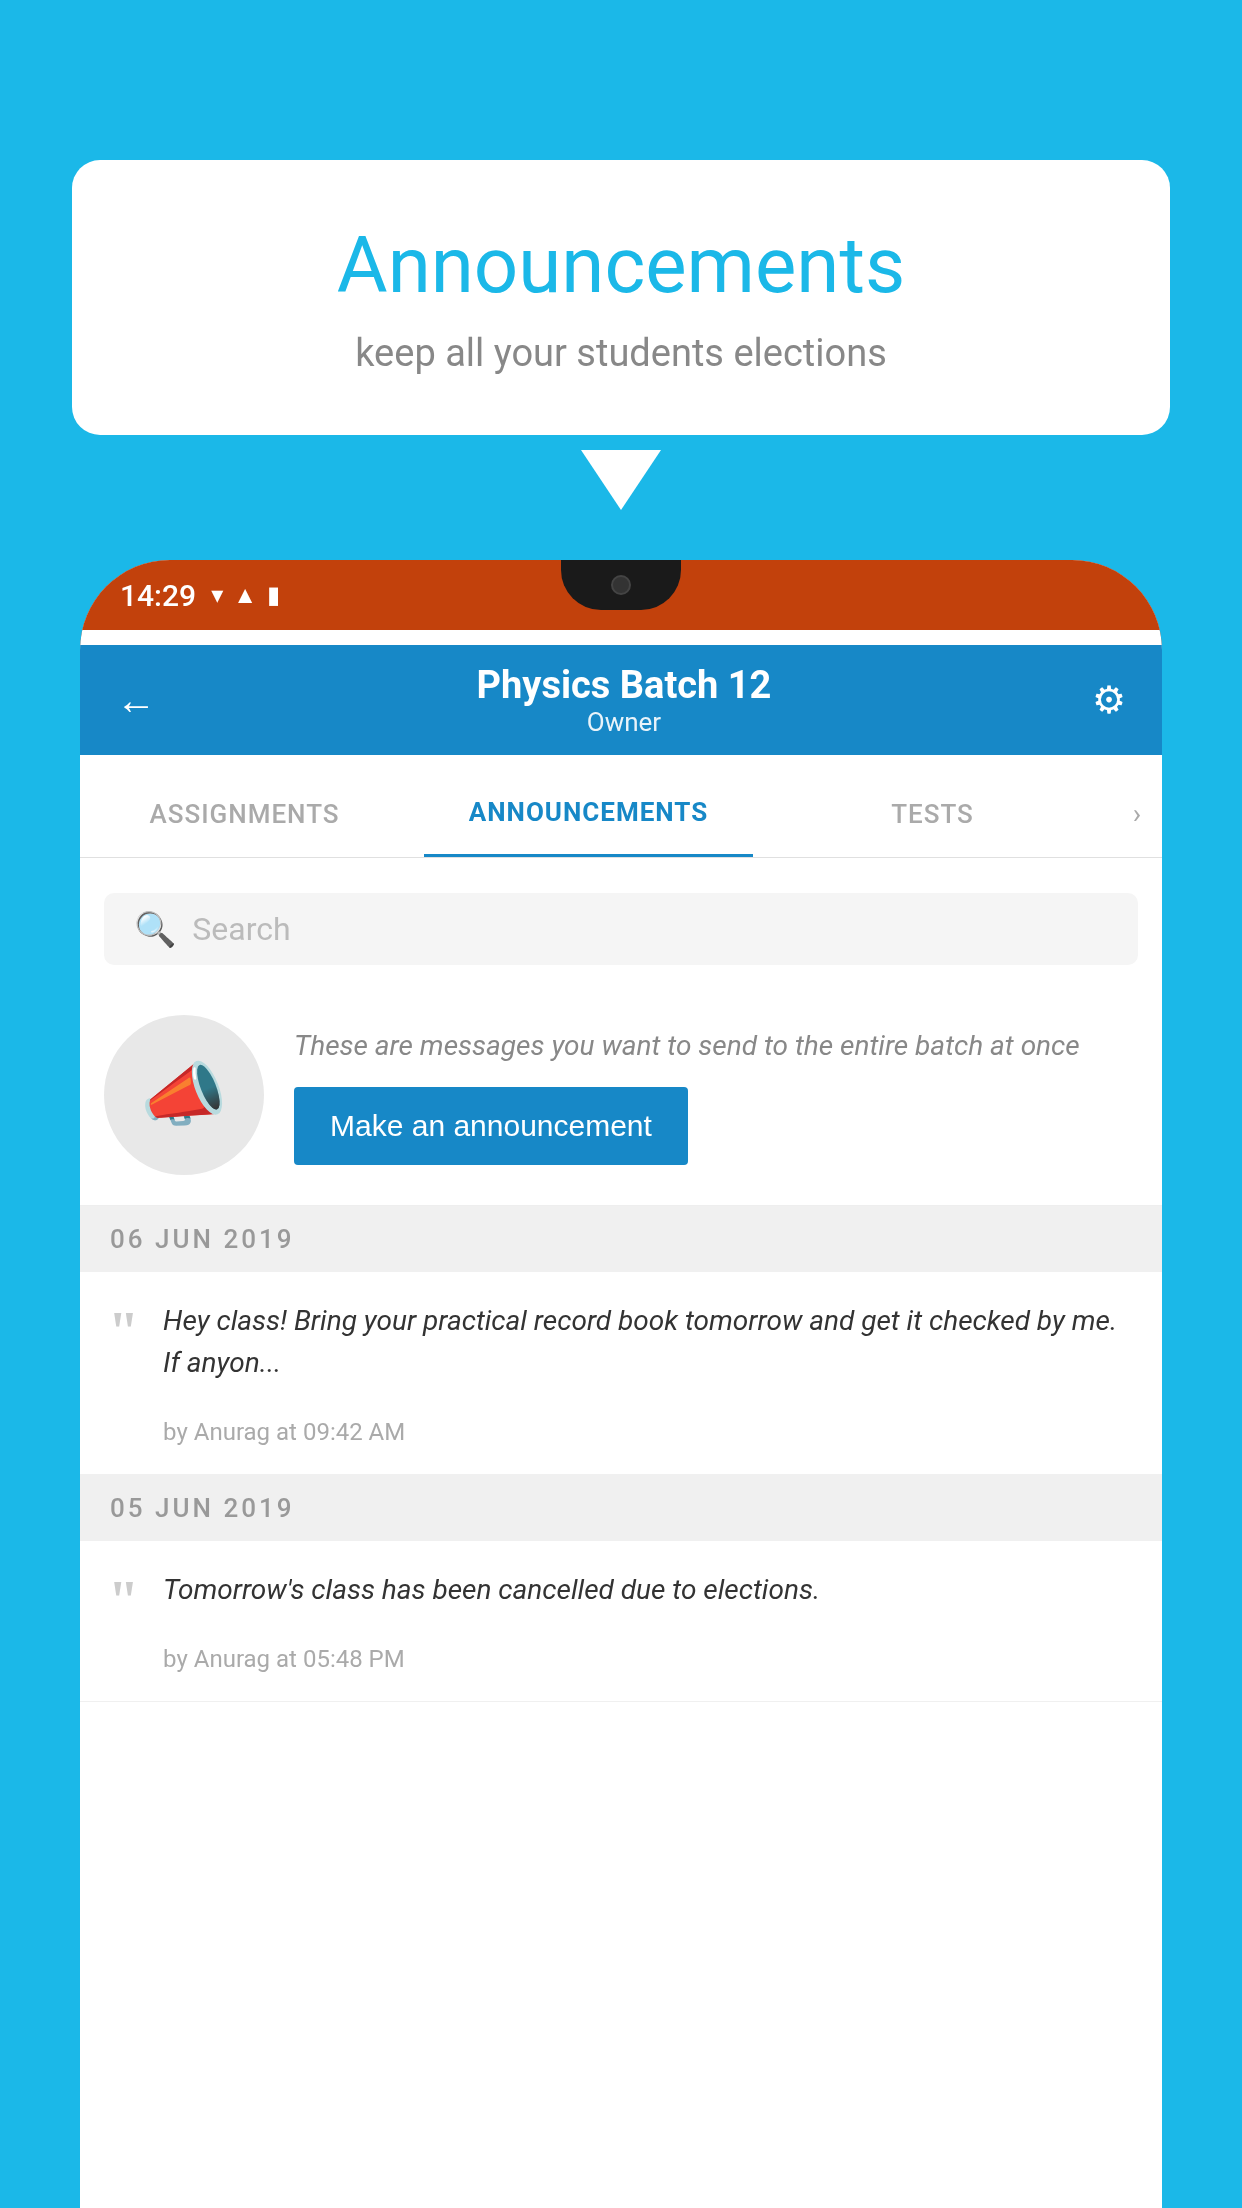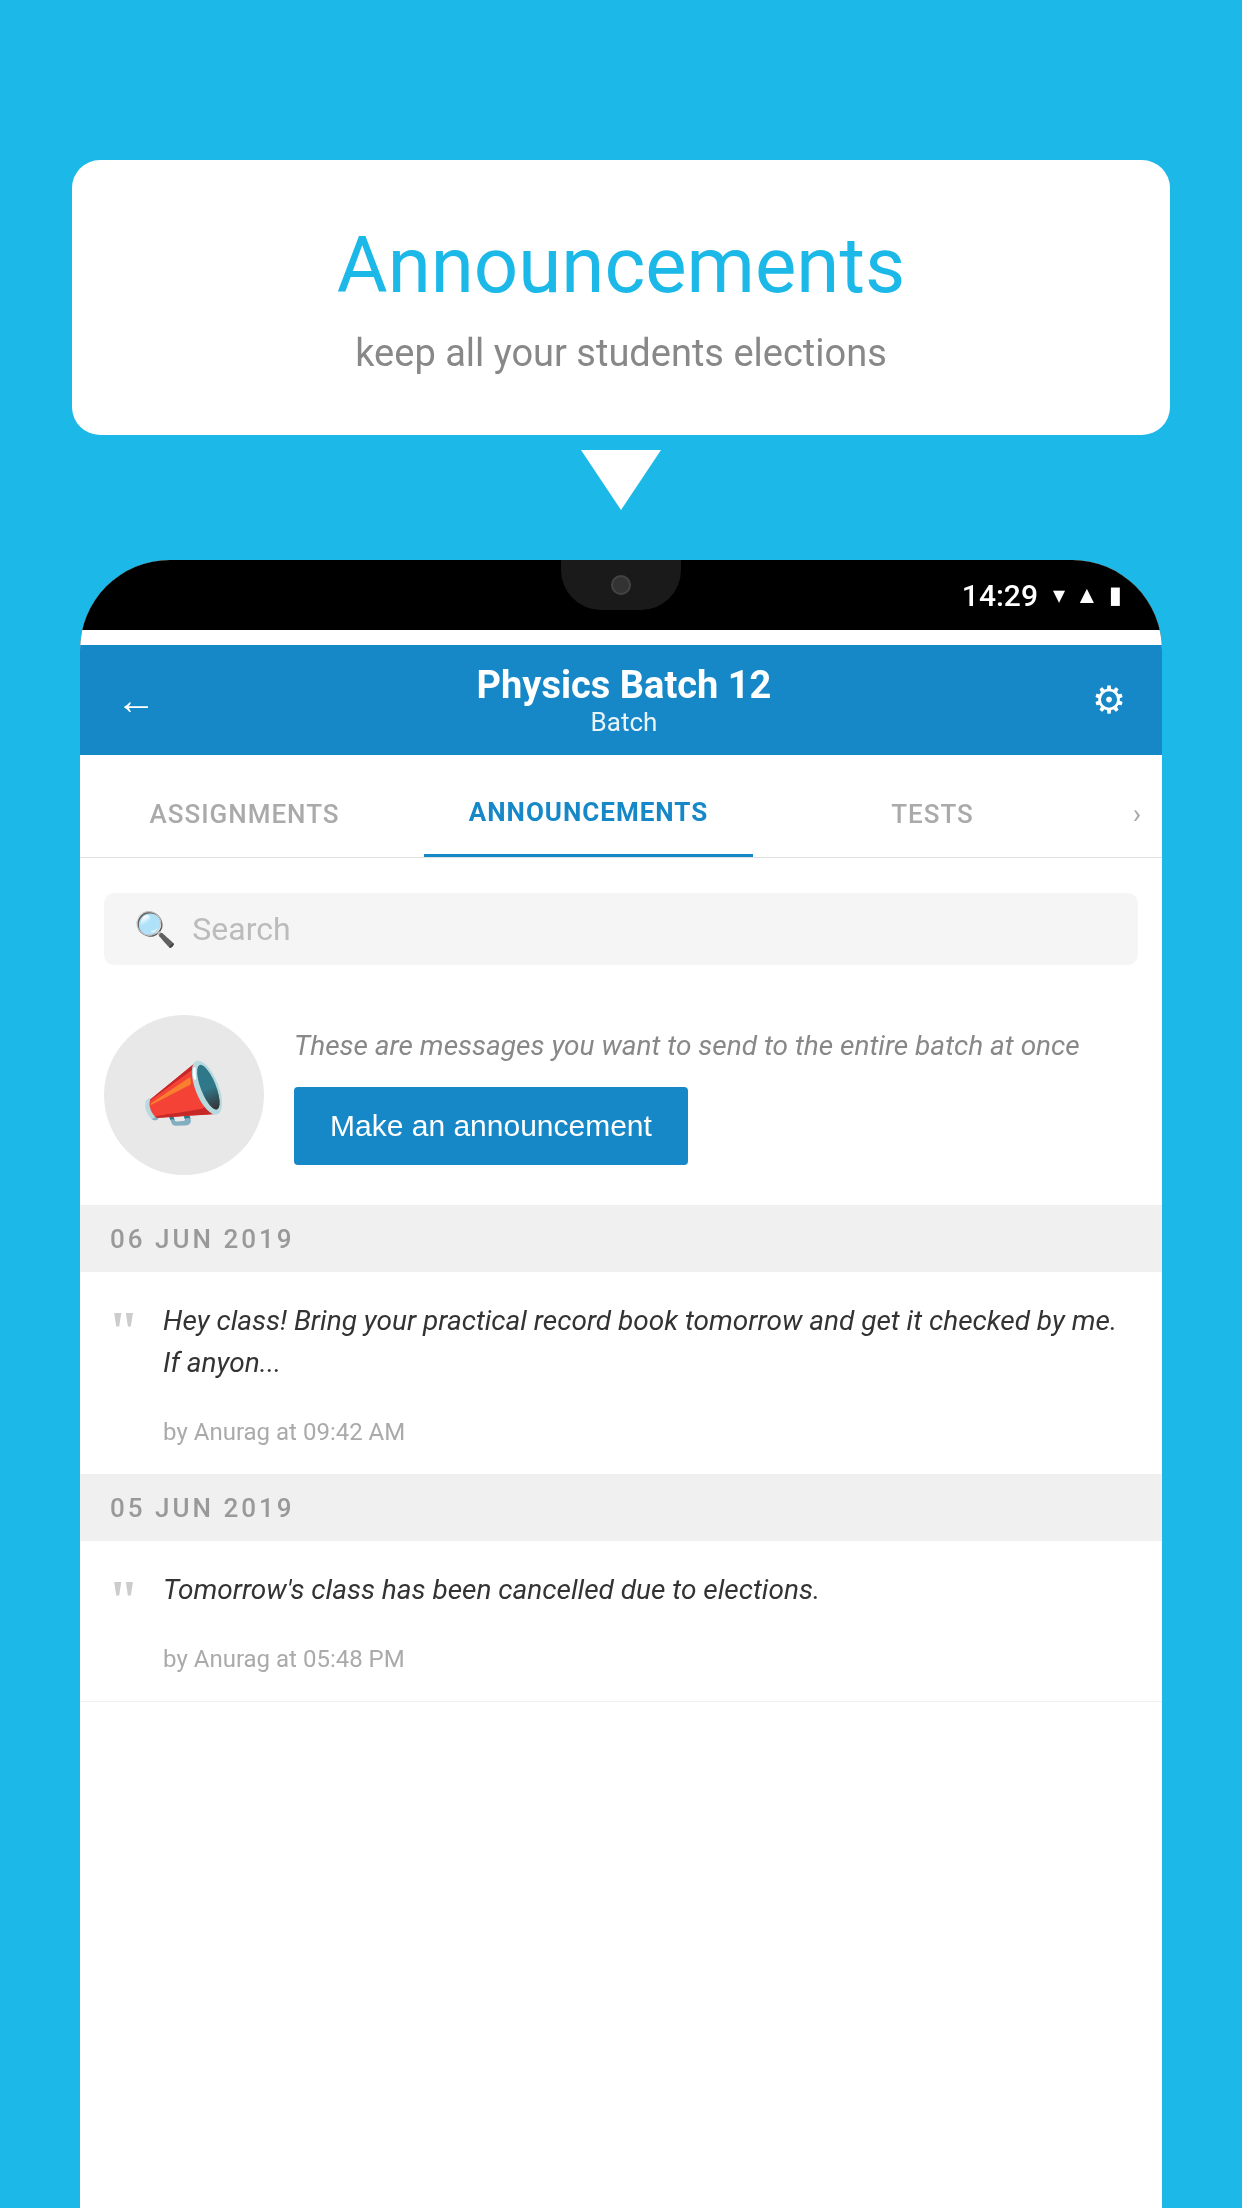--- a/index.html
+++ b/index.html
@@ -56,25 +56,25 @@
       right: 80px;
       bottom: 0px;
       background: #1a1a1a;
       border-radius: 90px 90px 0 0;
       padding: 0;
       overflow: hidden;
     }
 
     
     .phone-status-bar {
-      background: #000000;
+      background: #c2410c;
       height: 70px;
       display: flex;
       align-items: center;
-      justify-content: flex-end;
+      justify-content: flex-start;
       padding: 15px 40px;
       position: relative;
     }
     .phone-time {
       color: white;
       font-size: 30px;
       font-weight: 500;
     }
     .phone-notch {
       position: absolute;
@@ -319,21 +319,21 @@
         <span class="status-icon">▾</span>
         <span class="status-icon">▲</span>
         <span class="status-icon">▮</span>
       </div>
     </div>
 
     <div class="app-header">
       <span class="header-back">←</span>
       <div class="header-center">
         <div class="header-title">Physics Batch 12</div>
-        <div class="header-subtitle">Batch</div>
+        <div class="header-subtitle">Owner</div>
       </div>
       <span class="header-gear">⚙</span>
     </div>
 
     <div class="tabs">
       <div class="tab">
         <span>ASSIGNMENTS</span>
       </div>
       <div class="tab active">
         <span>ANNOUNCEMENTS</span>

